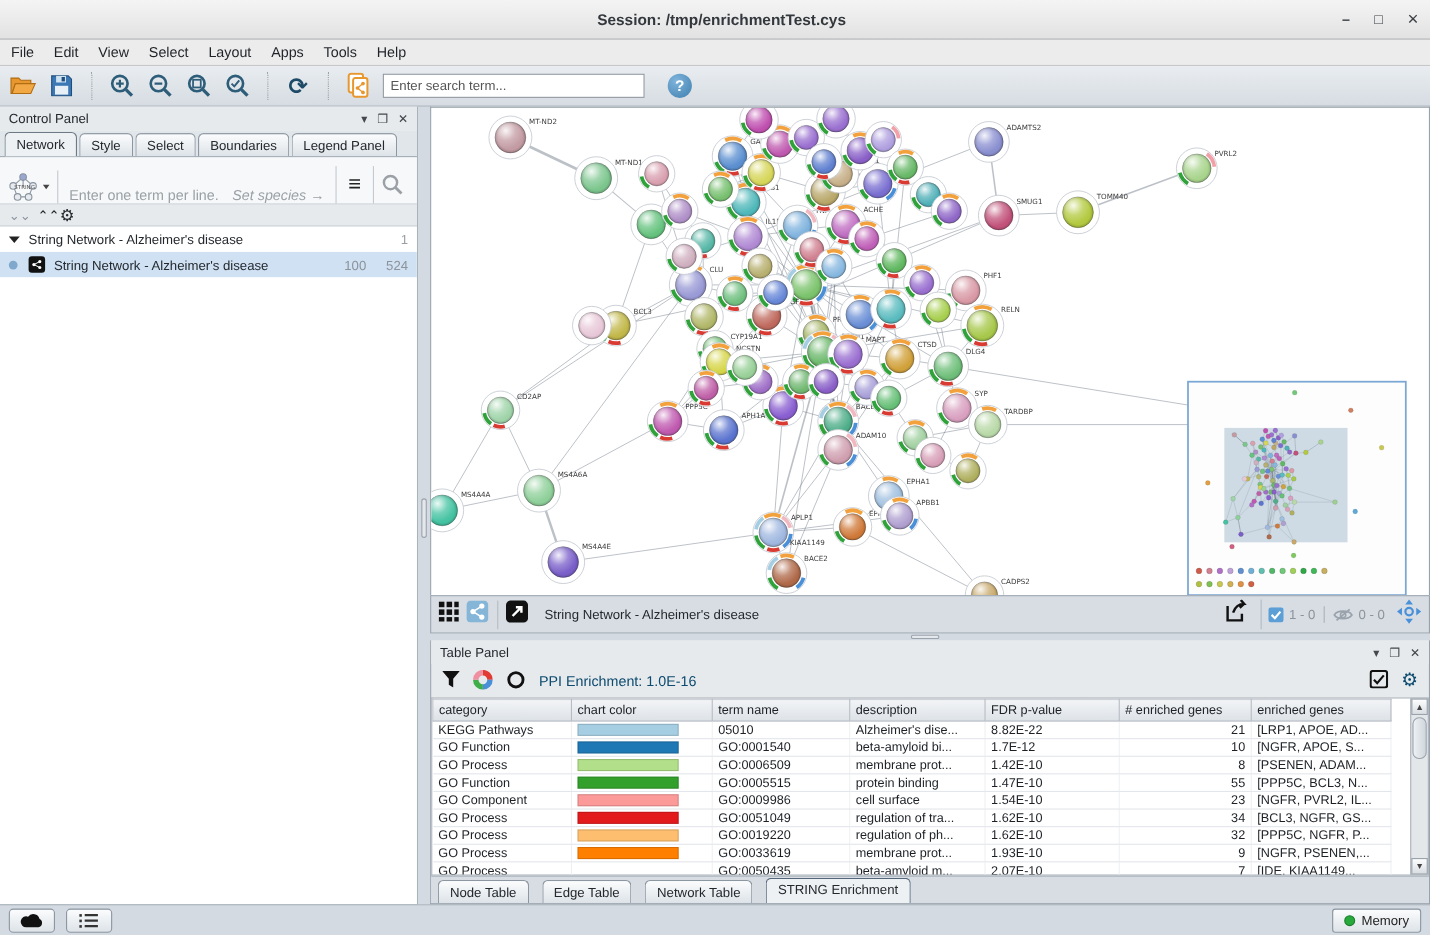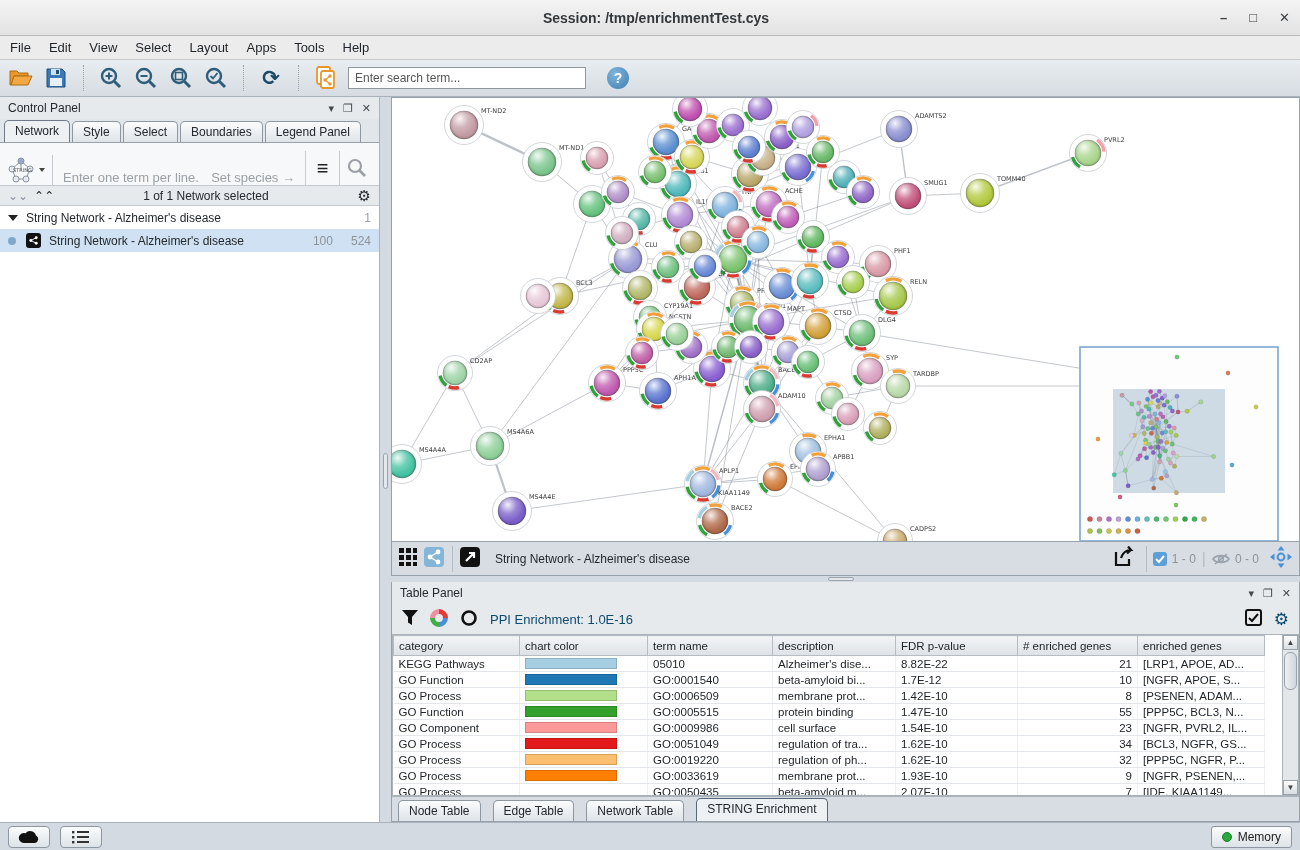--- a/index.html
+++ b/index.html
@@ -31,21 +31,21 @@
   .cpanel { width:380px; display:flex; flex-direction:column; border-right:1px solid #aab2ba; background:#eceff2; }
   .panel-head { height:22px; display:flex; align-items:center; padding:0 8px; font-size:12px; color:#24292e; background:#e7eaed; }
   .panel-head .spacer { flex:1; }
   .panel-head .ph-ic { color:#45494e; font-size:11px; margin-left:9px; cursor:default; }
   .tabsrow { height:24px; display:flex; align-items:flex-end; padding-left:4px; gap:2px; background:#e1e6ea; border-bottom:1px solid #98a2ac; }
   .tab { font-size:12px; color:#24292e; padding:3px 10px 3px; border:1px solid #8d97a1; border-bottom:none; border-radius:5px 5px 0 0; background:linear-gradient(#fbfcfd,#dde3e8); }
   .tab.active { background:#eef1f4; font-weight:normal; padding-bottom:4px; border-color:#6e7a86; }
   .stringrow { height:43px; background:#f7f8f9; border-bottom:1px solid #c3cad1; display:flex; align-items:flex-end; padding:0 6px; }
   .string-logo { display:flex; align-items:center; gap:2px; padding-right:6px; border-right:1px solid #c3cad1; }
   .string-input { flex:1; font-size:13px; color:#9aa0a6; padding-left:10px; display:flex; justify-content:space-between; align-items:center; }
-  .string-input .hint2 { color:#9aa0a6; padding-right:10px; }
+  .string-input .hint2 { color:#9aa0a6; padding-right:10px;font-style:italic; }
   .string-btn { width:34px; height:34px; display:flex; align-items:center; justify-content:center; border-left:1px solid #c3cad1; color:#222; }
   .selbar { height:20px; background:#e7eaed; border-bottom:1px solid #c3cad1; display:flex; align-items:center; font-size:12px; color:#24292e; padding:0 8px; }
   .selbar .mid { flex:1; text-align:center; }
   .tree { flex:1; background:#fff; overflow:hidden; font-size:12px; color:#24292e; }
   .treerow { height:23px; display:flex; align-items:center; padding:0 8px; }
   .treerow .num { color:#9aa0a6; margin-left:auto; }
   .treerow.child { background:#cfe1f3; }
   .treerow.child .nums { margin-left:auto; display:flex; gap:18px; color:#8d939a; }
   .caret { width:0; height:0; border-left:5px solid transparent; border-right:5px solid transparent; border-top:6px solid #222; margin-right:8px; }
   .bluedot { width:8px; height:8px; border-radius:50%; background:#7fa8cc; margin-right:10px; }
@@ -227,21 +227,20 @@
         <span class="string-btn">
           <svg width="20" height="20" viewBox="0 0 20 20">
               <circle cx="8" cy="8" r="6" fill="none" stroke="#9aa0a6" stroke-width="2.2"></circle>
               <line x1="12.5" y1="12.5" x2="18" y2="18" stroke="#9aa0a6" stroke-width="2.6"></line>
             </svg>
         </span>
       </div>
       <div class="selbar">
         <span style="color:#8a94a0;">⌄⌄</span>
         <span style="margin-left:6px;">⌃⌃</span>
-        <span class="mid">1 of 1 Network selected</span>
         <span style="font-size:15px;">⚙</span>
       </div>
       <div class="tree">
         <div class="treerow">
           <span class="caret"></span>
           <span>String Network - Alzheimer's disease</span>
           <span class="num">1</span>
         </div>
         <div class="treerow child">
           <span class="bluedot"></span>

